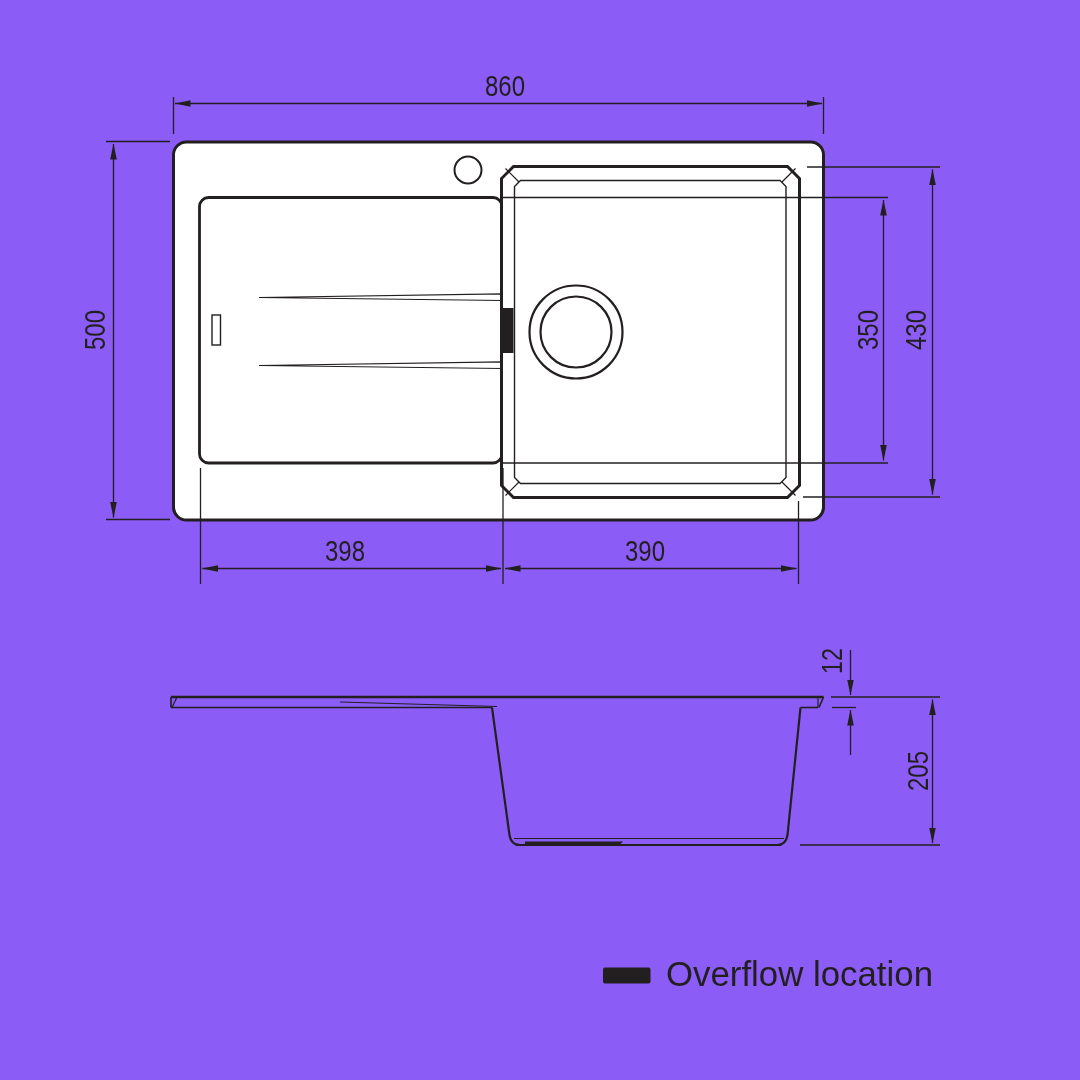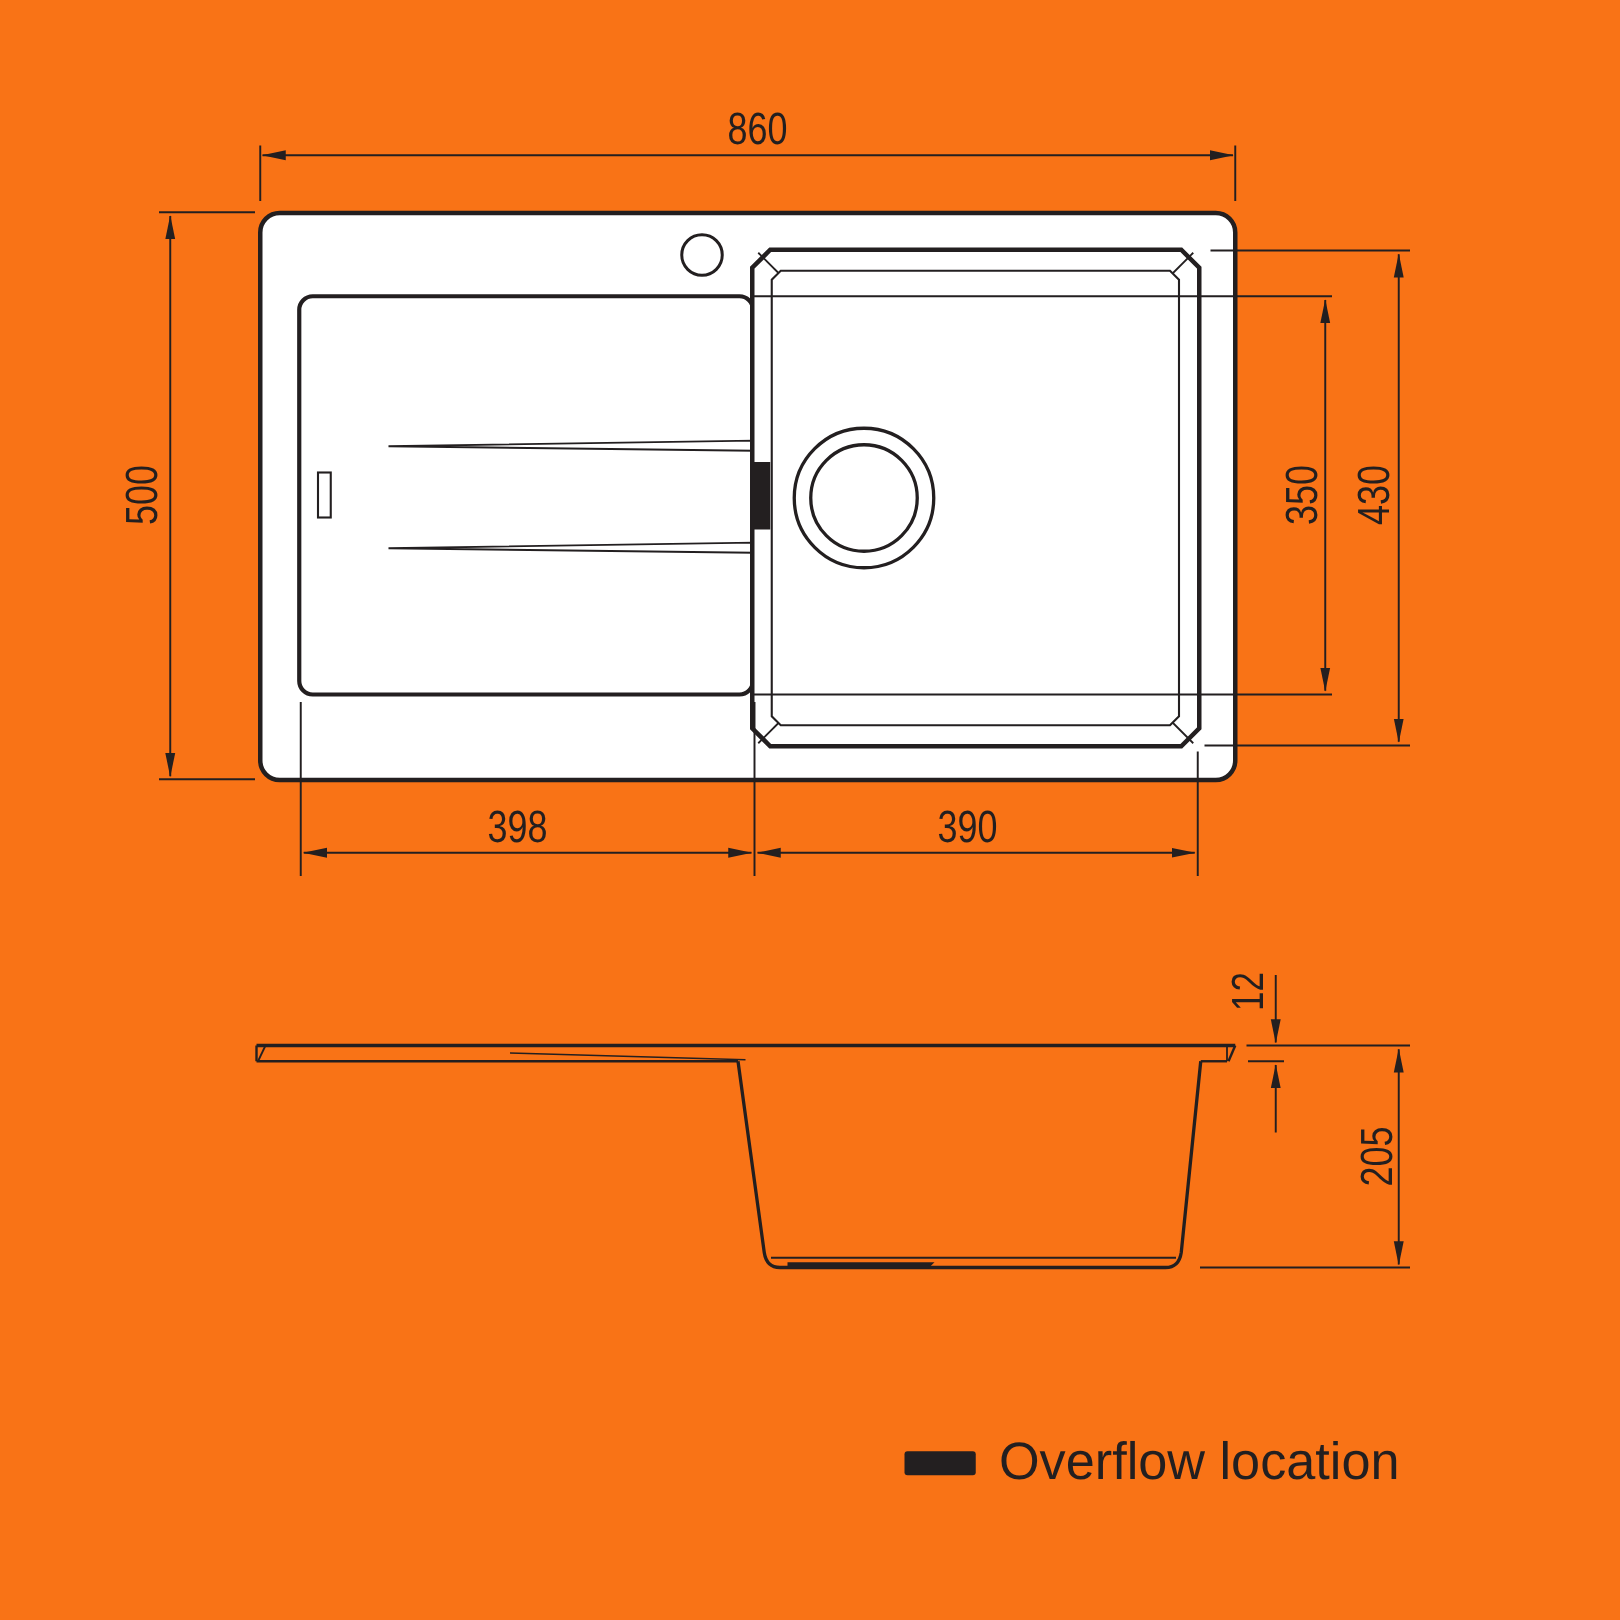--- a/index.html
+++ b/index.html
@@ -7,21 +7,21 @@
     padding: 0;
     width: 1080px;
     height: 1080px;
     background: #ffffff;
     font-family: "Liberation Sans", sans-serif;
   }
   .stage {
     position: relative;
     width: 1080px;
     height: 1080px;
-    background: #f97316;
+    background: #8b5cf6;
     overflow: hidden;
   }
   svg { display: block; }
   .ln   { stroke: #231f20; fill: none; }
   .fillw{ fill: #ffffff; }
   .fillb{ fill: #231f20; stroke: none; }
   .dimtxt {
     fill: #231f20;
     font-family: "Liberation Sans", sans-serif;
     font-size: 30px;

